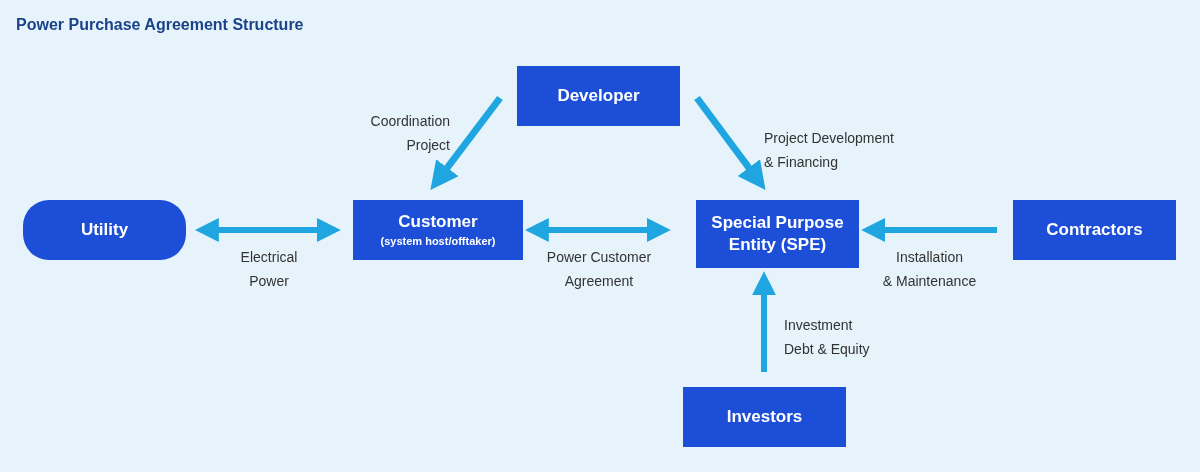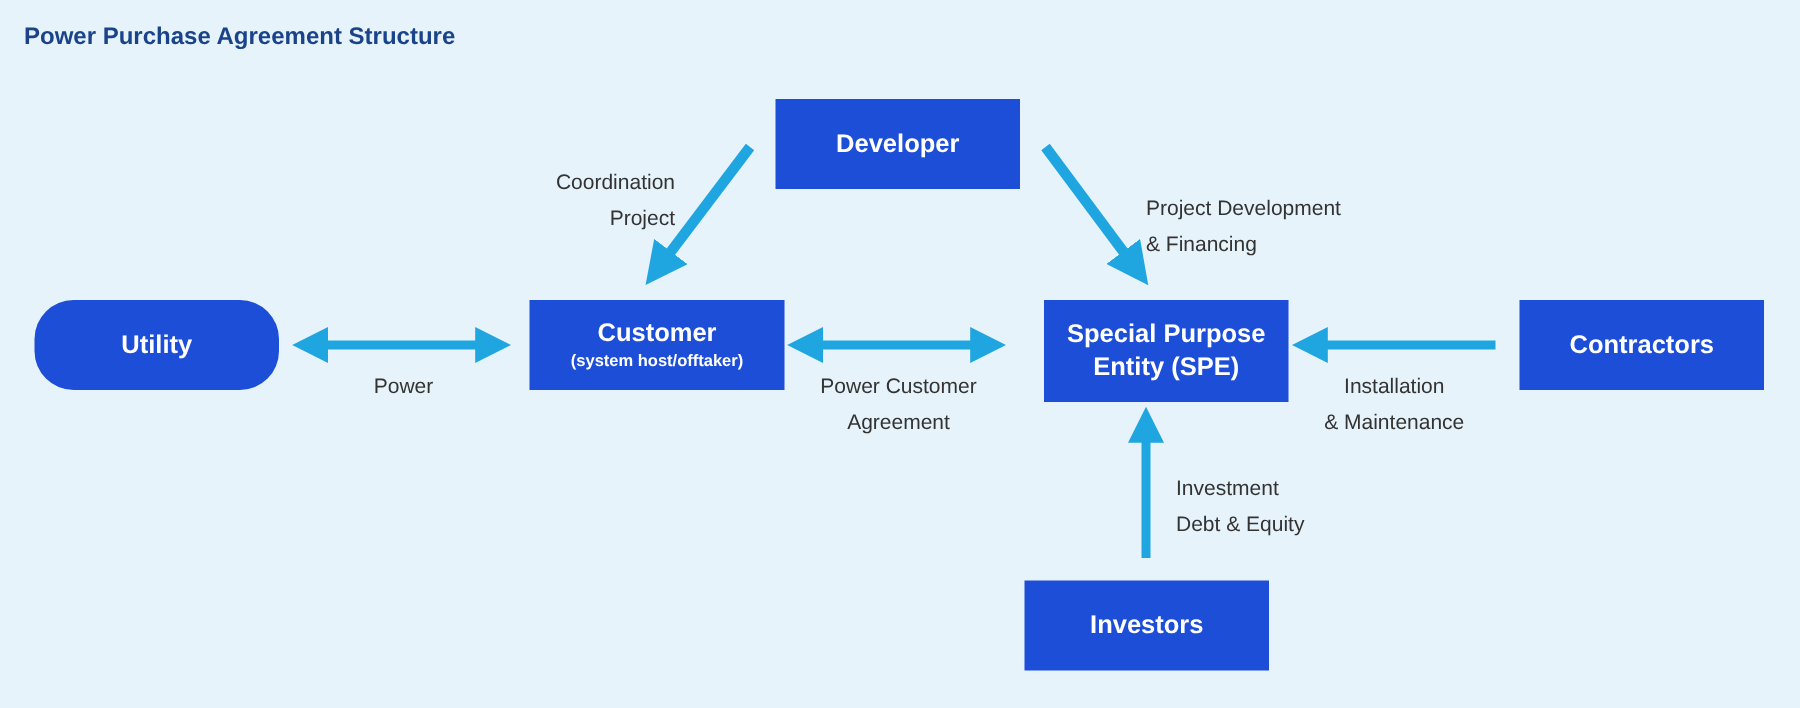--- a/index.html
+++ b/index.html
@@ -57,20 +57,21 @@
 
 <div class="lbl" style="left:320px;top:109px;width:130px;text-align:right;">
   <div>Coordination</div>
   <div>Project</div>
 </div>
 <div class="lbl" style="left:764px;top:109px;width:180px;text-align:left;margin-top:17px;">
   <div>Project Development</div>
   <div>&amp; Financing</div>
 </div>
 <div class="lbl" style="left:208px;top:245px;width:122px;">
+  <div>Electrical</div>
   <div>Power</div>
 </div>
 <div class="lbl" style="left:524px;top:245px;width:150px;">
   <div>Power Customer</div>
   <div>Agreement</div>
 </div>
 <div class="lbl" style="left:862px;top:245px;width:135px;">
   <div>Installation</div>
   <div>&amp; Maintenance</div>
 </div>

